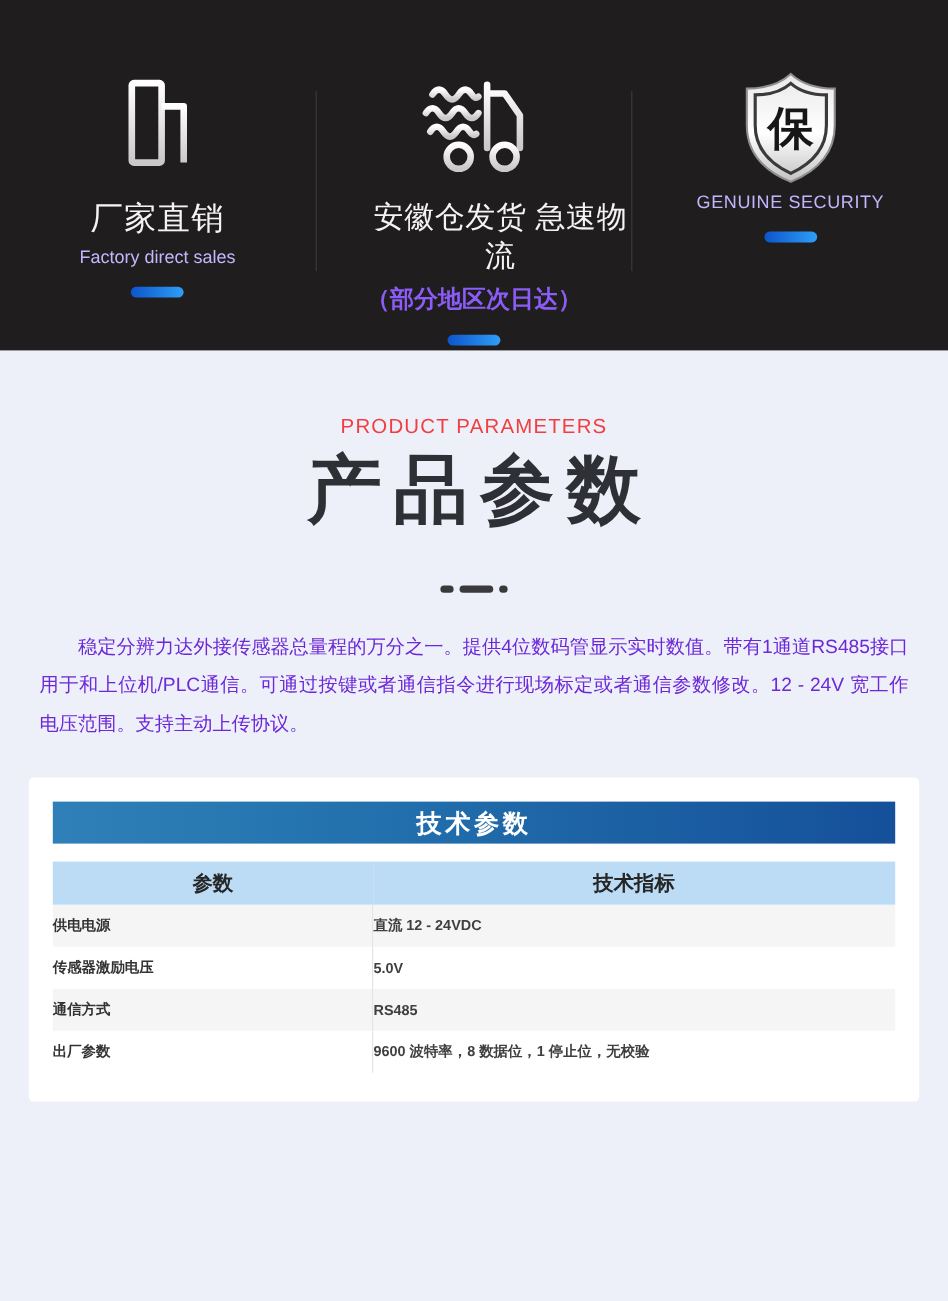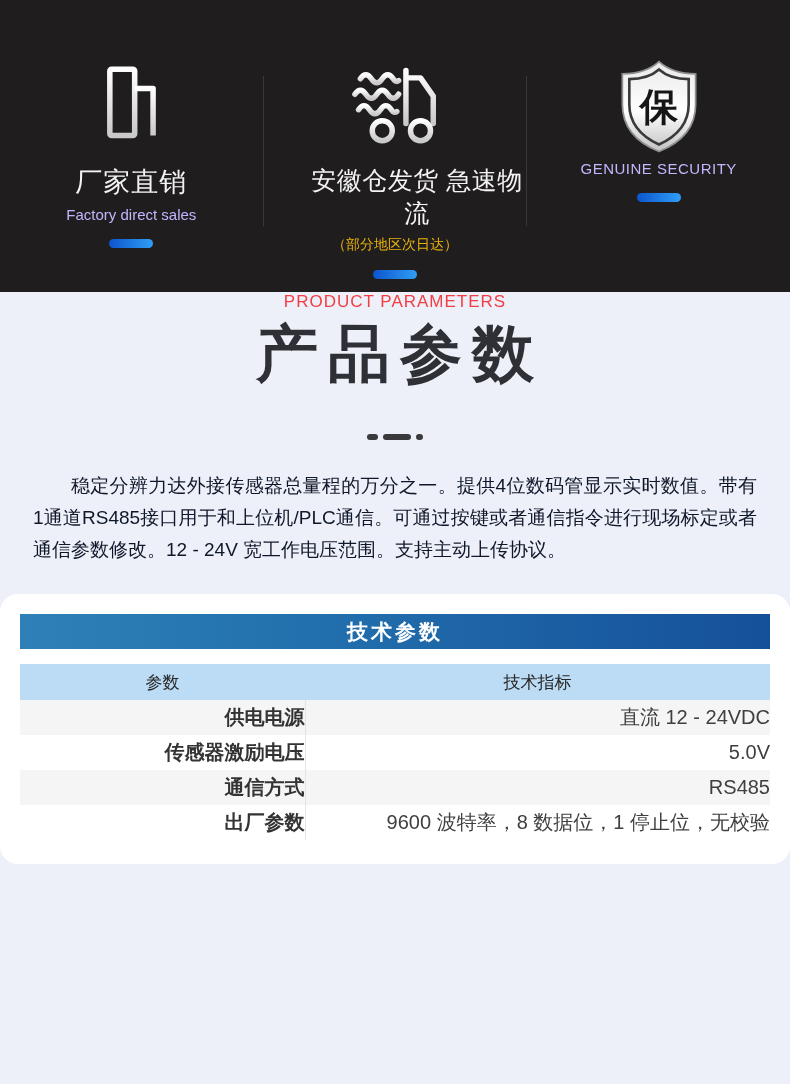--- a/index.html
+++ b/index.html
@@ -30,31 +30,31 @@
   .feature-divider {
     width:1px; height:150px;
     background:#3b3839;
     margin-top:76px;
   }
   .feature-icon { height:94px; display:flex; align-items:center; justify-content:center; }
   .feature-icon svg { display:block; }
   .f-title { margin-top:10px; font-size:27px; color:#f3f3f3; letter-spacing:1px; }
   .f-title.small { font-size:25px; font-weight:normal; letter-spacing:0.5px;margin-left:44px; }
   .f-sub { margin-top:6px; font-size:15px; color:#c4b5fd; }
-  .f-sub.cn { font-size:14px; color:#eab308; font-weight:normal; }
+  .f-sub.cn { font-size:20px; color:#8b5cf6; font-weight:bold; }
   .f-sub.caps { font-weight:normal; letter-spacing:0.5px; }
   .f-pill {
     margin-top:16px;
     width:44px; height:9px;
     border-radius:5px;
     background:linear-gradient(90deg,#0d55cd 0%,#2f9ef6 100%);
   }
 
   
-  .intro { }
+  .intro { padding-top:54px; }
   .eyebrow {
     text-align:center;
     color:#f23d42;
     font-size:17px;
     letter-spacing:1px;
     font-weight:400;
   }
   .big-title {
     text-align:center;
     font-size:62px;
@@ -64,32 +64,32 @@
     text-indent:10px; 
   }
   .dashes { display:flex; justify-content:center; align-items:center; gap:5px; margin-top:38px; }
   .dash { height:6px; background:#3a3a3c; border-radius:3px; }
   .dash.s1 { width:11px; }
   .dash.s2 { width:28px; }
   .dash.s3 { width:7px; }
   .description {
     width:724px;
     margin:30px auto 0;
-    font-size:19px;
+    font-size:16px;
     line-height:32px;
-    color:#0f172a;
+    color:#6d28d9;
     text-align:justify;
     text-indent:2em;
   }
 
   
   .spec-card {
-    margin:28px 0 24px;
+    margin:28px 24px 24px;
     background:#ffffff;
-    border-radius:18px;
+    border-radius:4px;
     padding:20px 20px 24px;
   }
   .spec-banner {
     height:35px;
     background:linear-gradient(90deg,#2f80b8 0%,#2372ae 35%,#15509a 100%);
     color:#ffffff;
     font-size:21px;
     font-weight:bold;
     letter-spacing:3px;
     display:flex;
@@ -98,34 +98,34 @@
   }
   table.spec {
     width:100%;
     border-collapse:collapse;
     margin-top:15px;
   }
   table.spec th {
     background:#bcdcf5;
     height:36px;
     font-size:17px;
-    font-weight:normal;
+    font-weight:bold;
     color:#262626;
     text-align:center;
   }
   table.spec td {
     height:35px;
-    font-size:20px;
-    text-align:right;
+    font-size:12px;
+    text-align:left;
     vertical-align:middle;
   }
   table.spec tbody tr:nth-child(odd) { background:#f6f5f6; }
   table.spec tbody tr:nth-child(even) { background:#ffffff; }
   td.param { width:38%; font-weight:bold; color:#333333; }
-  td.value { border-left:1px solid #e4e4e4; color:#3f3f3f; }
+  td.value { border-left:1px solid #e4e4e4; color:#3f3f3f;font-weight:bold; }
 </style>
 </head>
 <body>
 
 <div class="page">
 
   <header class="features">
 
     <div class="feature-col">
       <div class="feature-icon">

